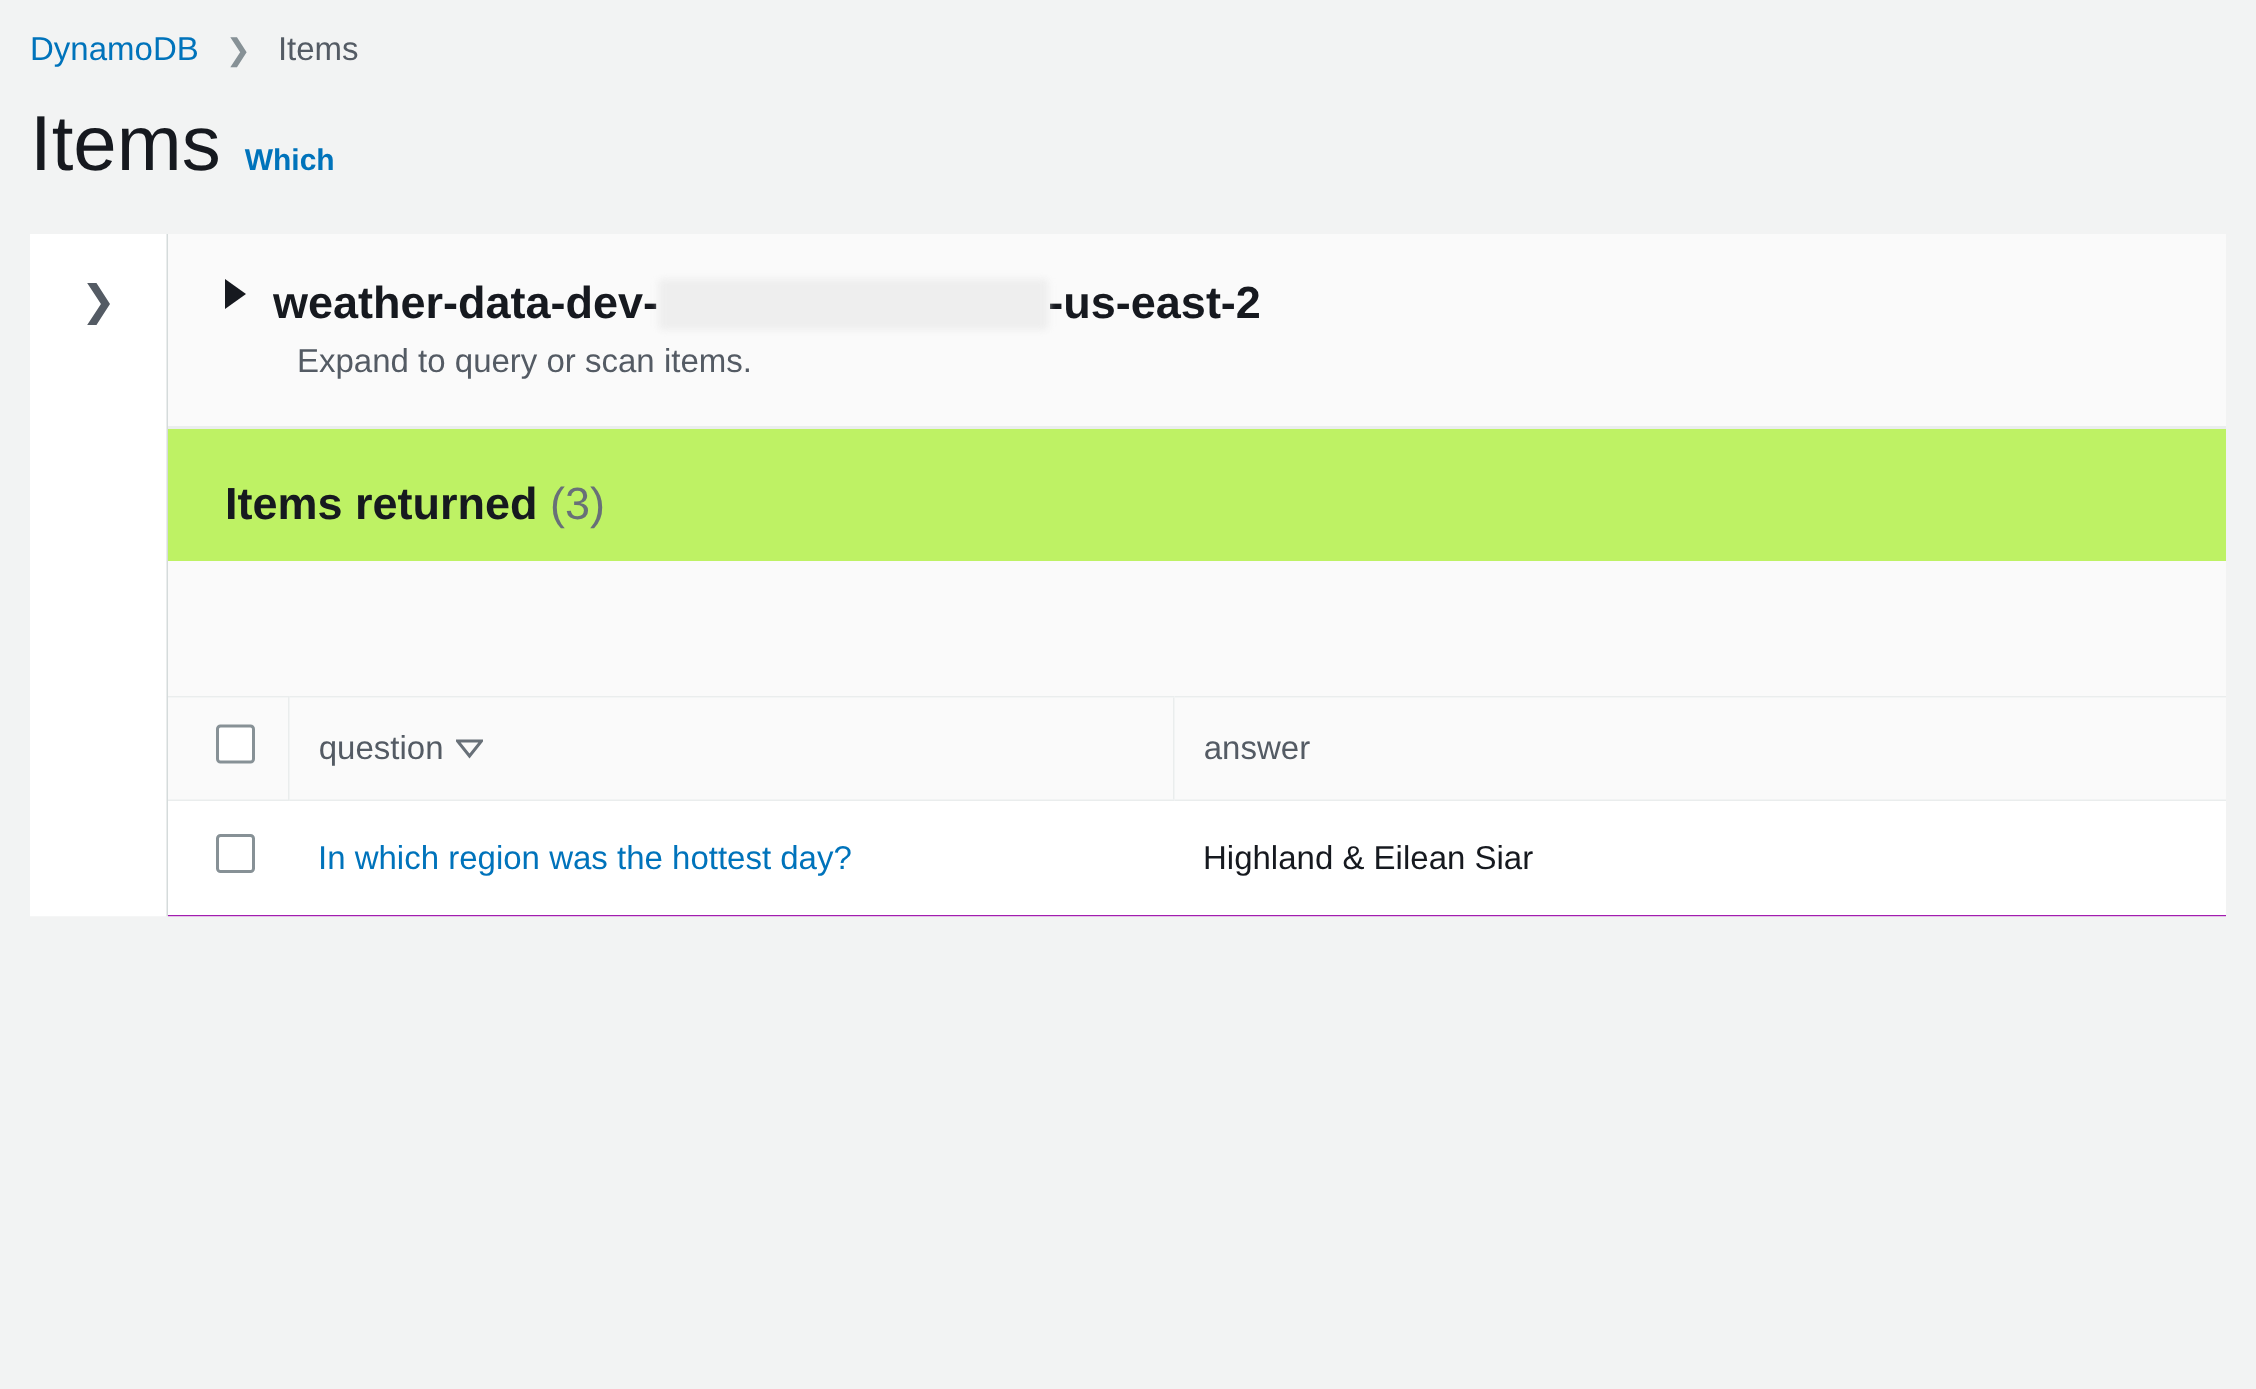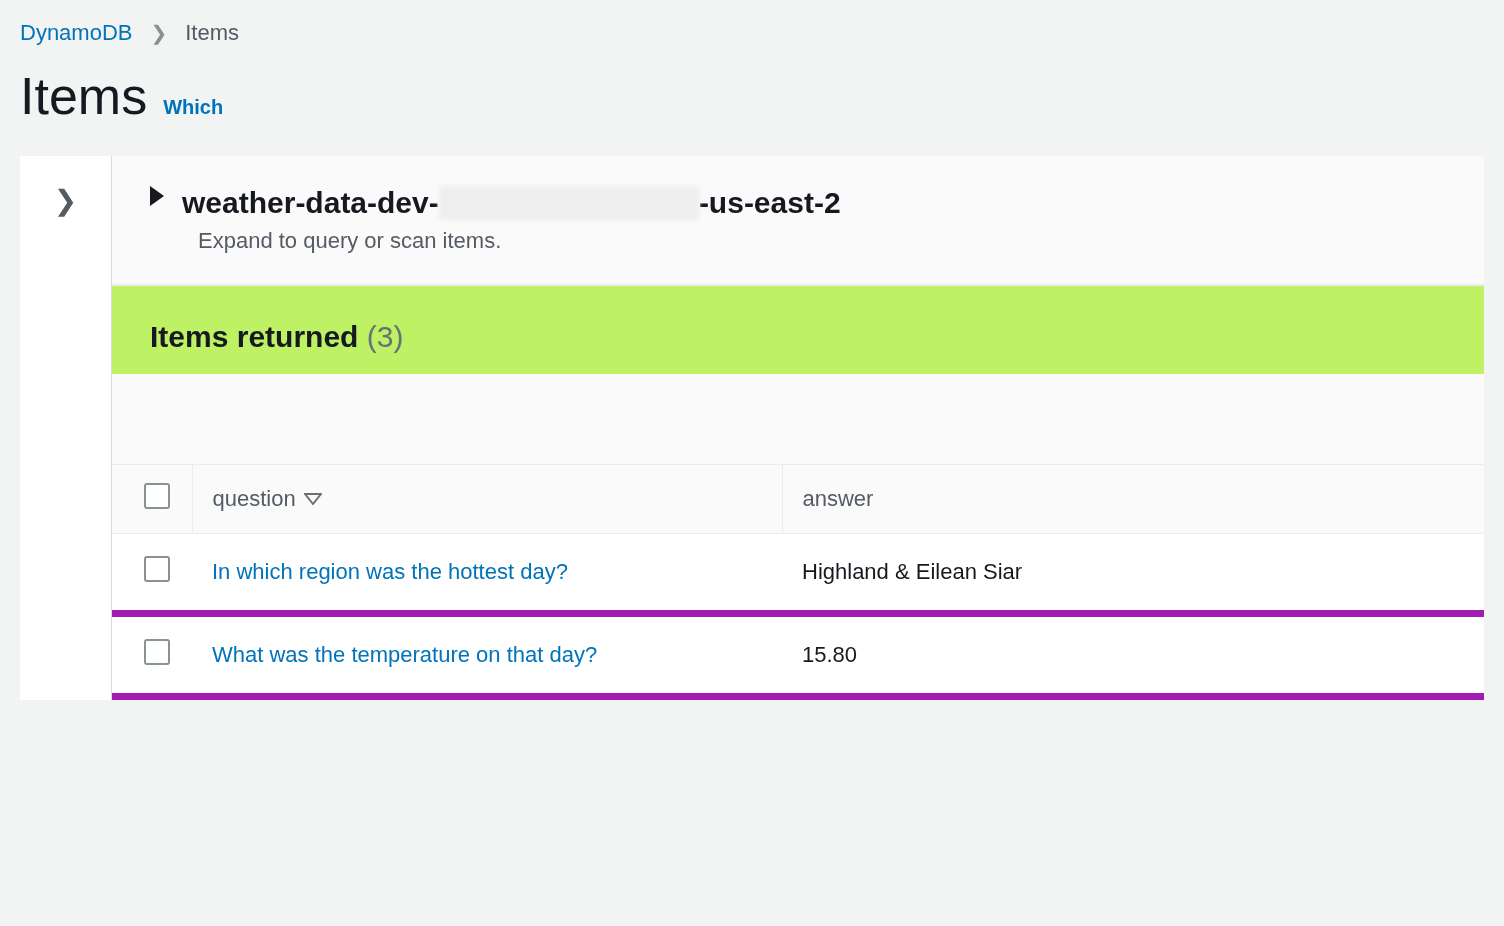--- a/index.html
+++ b/index.html
@@ -157,21 +157,21 @@
     }
     table.data th:nth-child(2) { width: 590px; }
     .col-divider {
       border-right: 1px solid #eaeded;
     }
     .col-divider-left {
       border-left: 1px solid #eaeded;
     }
     table.data td {
       padding: 22px 20px;
-      border-bottom: 7px solid #a21caf;
+      border-bottom: 1px solid #a21caf;
       color: #16191f;
     }
     table.data td .link {
       color: #0073bb;
       text-decoration: none;
     }
     .chk {
       width: 26px;
       height: 26px;
       border: 2px solid #879196;
@@ -242,22 +242,17 @@
           </th>
           <th class="col-divider-left">answer</th>
         </tr>
       </thead>
       <tbody>
         <tr>
           <td><span class="chk"></span></td>
           <td><a href="#" class="link">In which region was the hottest day?</a></td>
           <td>Highland &amp; Eilean Siar</td>
         </tr>
-        <tr>
-          <td><span class="chk"></span></td>
-          <td><a href="#" class="link">What was the temperature on that day?</a></td>
-          <td>15.80</td>
-        </tr>
       </tbody>
     </table>
 
   </div>
 </div>
 
 </body></html>

